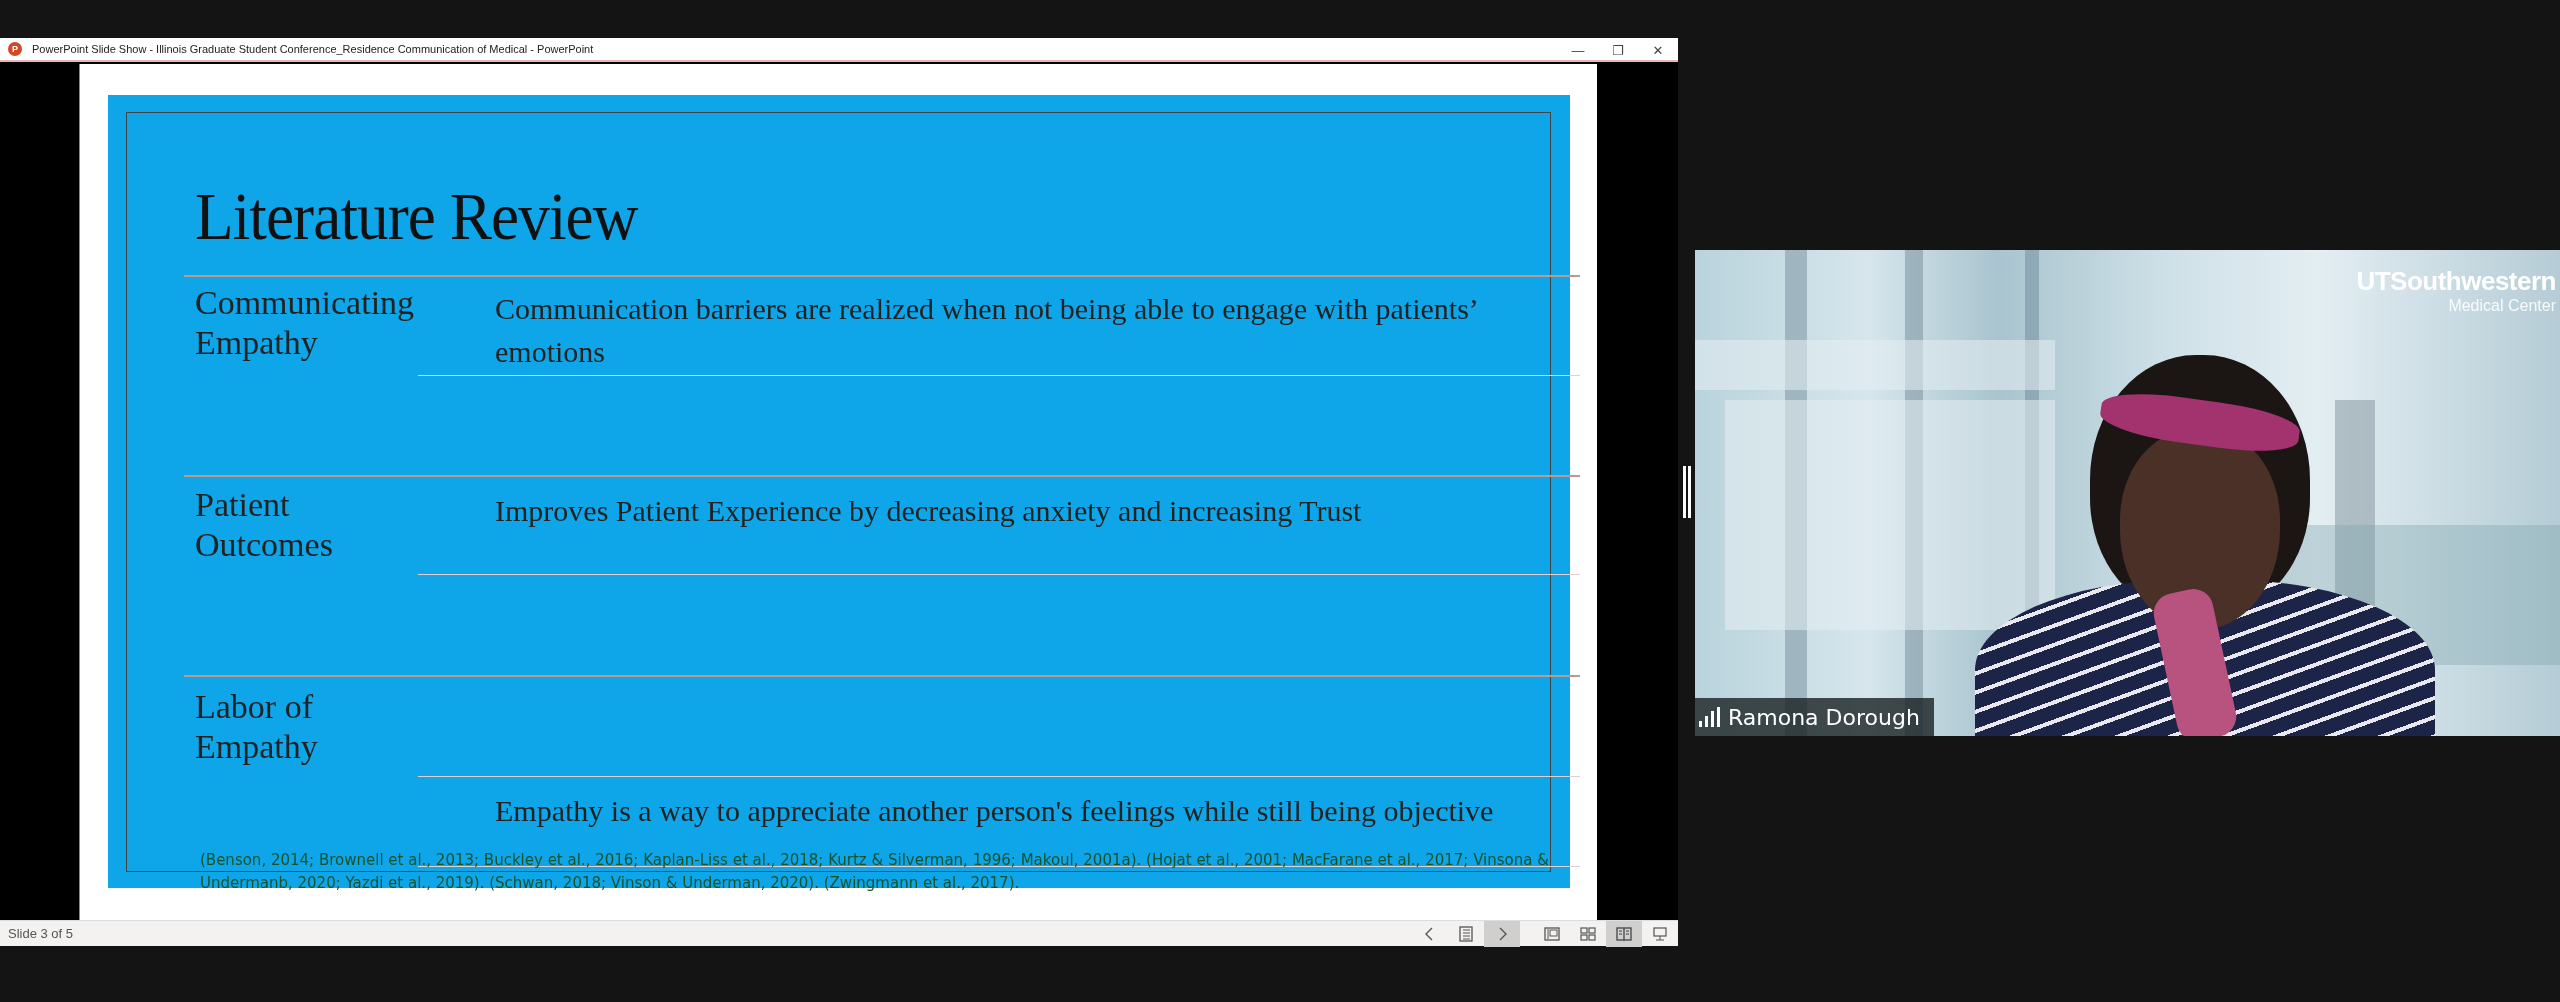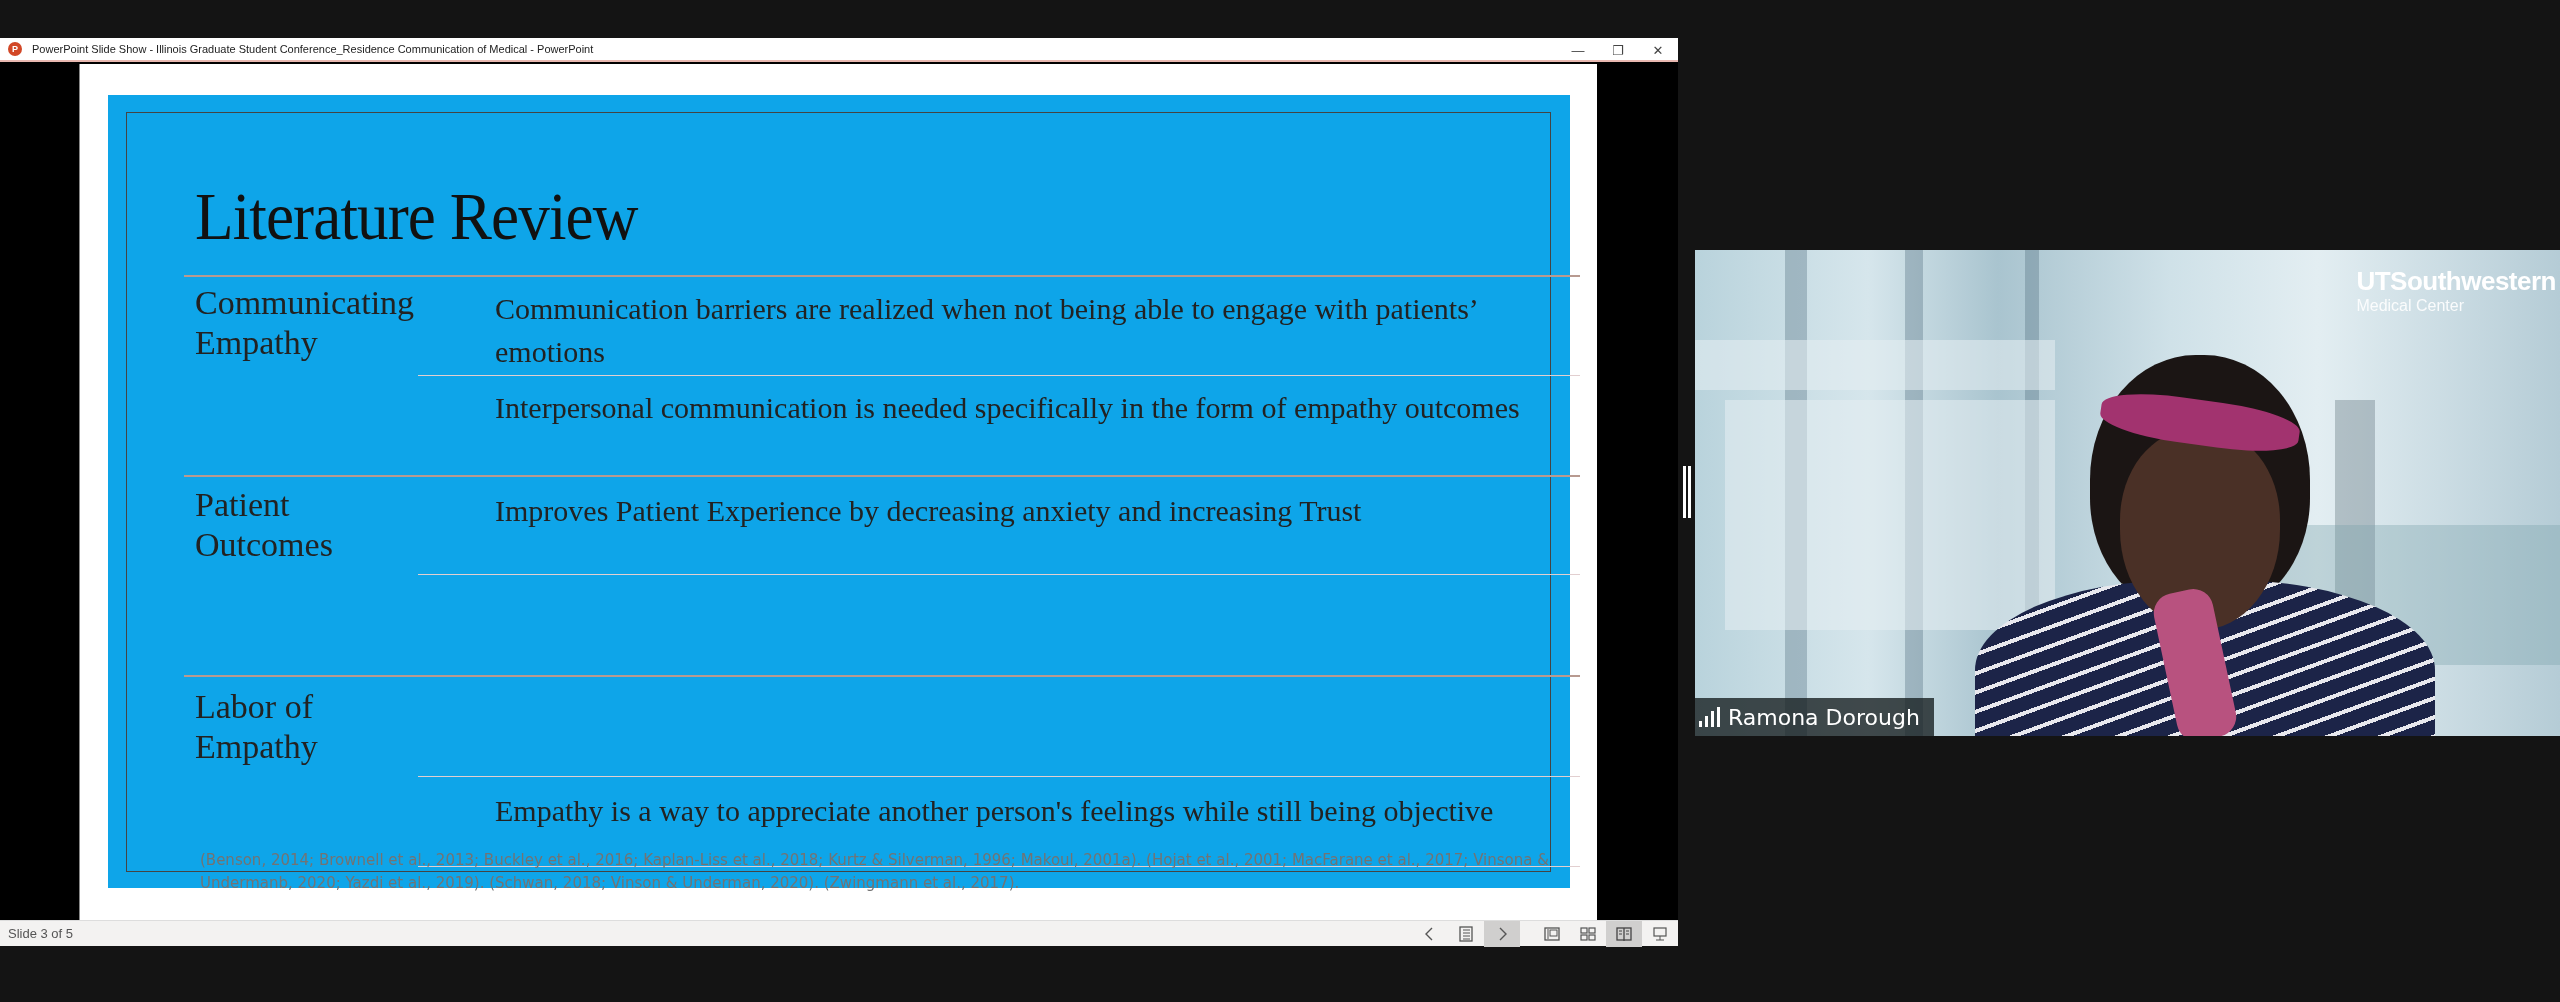--- a/index.html
+++ b/index.html
@@ -19,21 +19,21 @@
     .slide { position: absolute; left: 28px; top: 31px; width: 1462px; height: 793px; background: #0ea5e9; }
     .slide-frame { position: absolute; left: 18px; top: 17px; width: 1425px; height: 760px; border: 1.5px solid #444; }
     .slide-title { position: absolute; left: 87px; top: 82px; font-family: "Liberation Serif", serif; font-size: 68px; color: #111; letter-spacing: -1px; transform: scaleX(0.93); transform-origin: left; }
 
     .hr-main { position: absolute; left: 76px; width: 1396px; height: 2px; background: #b89a90; }
     .hr-sub { position: absolute; left: 310px; width: 1162px; height: 1px; background: #e2cfd0; }
 
     .row-label { position: absolute; left: 87px; font-family: "Liberation Serif", serif; font-size: 34px; line-height: 40px; color: #222; }
     .row-text { position: absolute; left: 387px; width: 1060px; font-family: "Liberation Serif", serif; font-size: 30px; line-height: 43px; color: #222; }
 
-    .citations { position: absolute; left: 120px; top: 785px; width: 1380px; font-family: "DejaVu Sans", sans-serif; font-size: 15px; line-height: 23px; color: #737373; }
+    .citations { position: absolute; left: 120px; top: 785px; width: 1380px; font-family: "DejaVu Sans", sans-serif; font-size: 15px; line-height: 23px; color: #14532d; }
 
     .statusbar { position: absolute; left: 0; top: 882px; width: 1678px; height: 26px; background: #f3f2f1; border-top: 1px solid #ddd; display: flex; align-items: center; }
     .slide-count { margin-left: 8px; font-size: 13px; color: #555; }
     .status-controls { position: absolute; right: 0; top: 0; height: 26px; display: flex; align-items: center; }
     .sb-btn { width: 36px; height: 26px; display: flex; align-items: center; justify-content: center; color: #555; font-size: 18px; cursor: pointer; }
     .sb-btn.active { background: #d0cfce; }
     .sb-btn svg { width: 18px; height: 18px; }
 
     
     .splitter { position: absolute; left: 1678px; top: 38px; width: 15px; height: 908px; background: #141414; }
@@ -44,21 +44,21 @@
     .video-tile { position: absolute; left: 1695px; top: 250px; width: 865px; height: 486px; overflow: hidden;
       background: linear-gradient(90deg, #b9d3dc 0%, #d6e6ec 20%, #a9c4cf 35%, #cfe1e8 55%, #e3eef2 72%, #b5ccd6 100%); }
     .video-pillar { position: absolute; top: 0; height: 486px; background: rgba(80,110,125,0.35); }
     .video-frost { position: absolute; background: rgba(230,238,242,0.55); }
     .person-head { position: absolute; left: 395px; top: 105px; width: 220px; height: 260px; border-radius: 48% 48% 45% 45%; background: #1b1514; }
     .person-face { position: absolute; left: 425px; top: 180px; width: 160px; height: 200px; border-radius: 45% 45% 50% 50%; background: #4a3026; }
     .person-band { position: absolute; left: 405px; top: 150px; width: 200px; height: 45px; border-radius: 40%; background: #a2336f; transform: rotate(8deg); }
     .person-shirt { position: absolute; left: 280px; top: 330px; width: 460px; height: 200px; border-radius: 45% 45% 0 0;
       background: repeating-linear-gradient(160deg, #1c2448 0px, #1c2448 14px, #e8e8ee 14px, #e8e8ee 18px); }
     .person-scarf { position: absolute; left: 470px; top: 340px; width: 60px; height: 150px; background: #b8527f; transform: rotate(-12deg); border-radius: 20px; }
-    .video-logo { position: absolute; right: 4px; top: 16px; text-align: left; color: #fff; }
+    .video-logo { position: absolute; right: 4px; top: 16px; text-align: right; color: #fff; }
     .logo-main { font-family: "Liberation Sans", sans-serif; font-weight: bold; font-size: 26px; letter-spacing: -0.5px; }
     .logo-sub { font-family: Liberation Sans, sans-serif; font-size: 16px; opacity: 0.9; }
     .name-tag { position: absolute; left: 0; bottom: 0; height: 38px; padding: 0 14px 0 4px; background: rgba(20,28,30,0.78); display: flex; align-items: center; }
     .signal-icon { display: flex; align-items: flex-end; gap: 3px; height: 20px; margin-right: 8px; }
     .signal-icon span { width: 3px; background: #fff; display: block; }
     .participant-name { color: #fff; font-family: "DejaVu Sans", sans-serif; font-size: 22px; }
   </style>
 </head>
 <body>
 
@@ -79,21 +79,20 @@
     <div class="slide-area">
       <div class="slide">
         <div class="slide-frame"></div>
         <div class="slide-title">Literature Review</div>
 
         <div class="hr-main" style="top:180px"></div>
 
         <div class="row-label" style="top:188px; width:260px">Communicating Empathy</div>
         <div class="row-text" style="top:192px">Communication barriers are realized when not being able to engage with patients’ emotions</div>
         <div class="hr-sub" style="top:280px"></div>
-        <div class="row-text" style="top:291px">Interpersonal communication is needed specifically in the form of empathy outcomes</div>
 
         <div class="hr-main" style="top:380px"></div>
 
         <div class="row-label" style="top:390px; width:200px">Patient Outcomes</div>
         <div class="row-text" style="top:394px">Improves Patient Experience by decreasing anxiety and increasing Trust</div>
         <div class="hr-sub" style="top:479px"></div>
 
         <div class="hr-main" style="top:580px"></div>
 
         <div class="row-label" style="top:592px; width:200px">Labor of Empathy</div>

